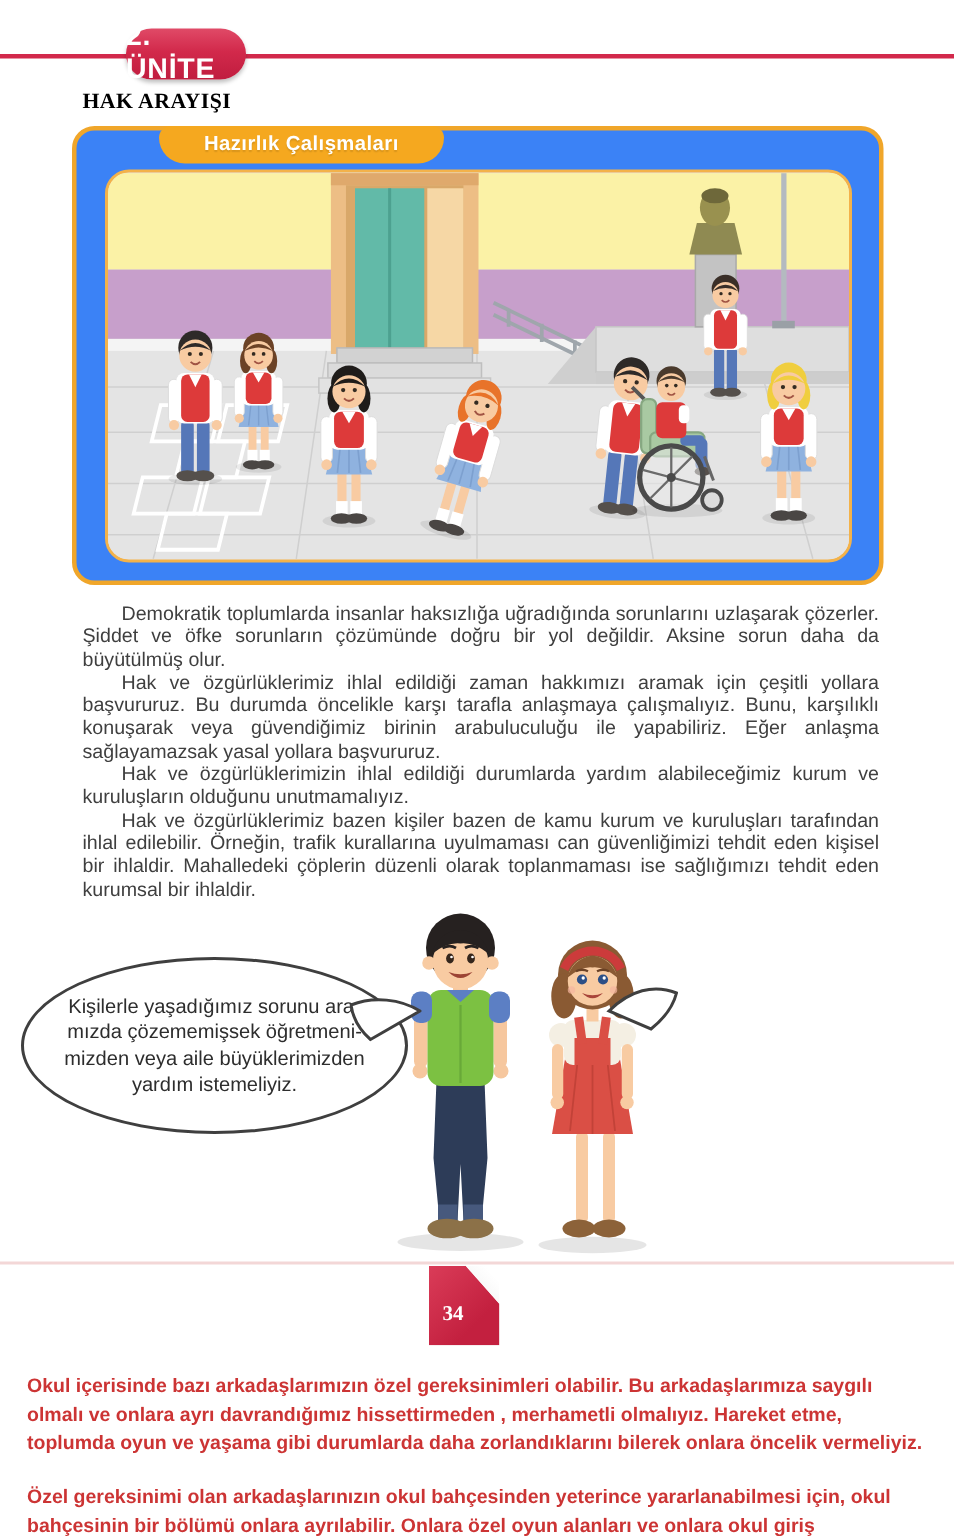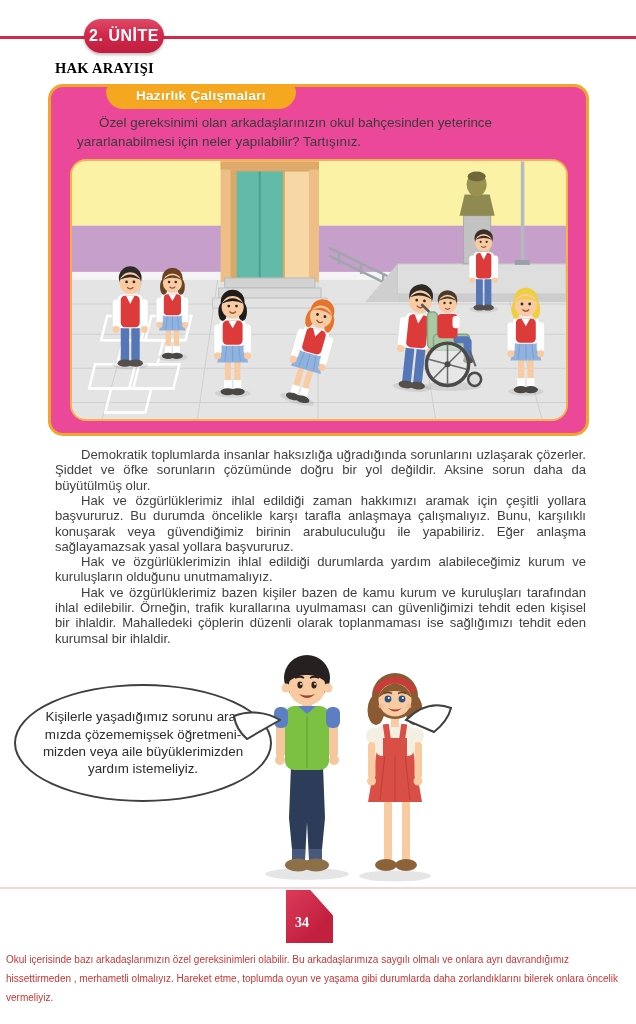--- a/index.html
+++ b/index.html
@@ -7,32 +7,32 @@
     width:636px;height:1024px;overflow:hidden;background:#fff;
     font-family:"Liberation Sans",sans-serif;position:relative;
     --accent-red:#d2294b; --box-orange:#f0a62a; --tab-orange:#f5a81f; --answer-red:#cc3434;
   }
   
   .header{position:relative;height:58px;}
   .header-line{position:absolute;left:0;right:0;top:36px;height:3px;background:var(--accent-red);}
   .unit-badge{
     position:absolute;left:84px;top:19px;width:80px;height:34px;border-radius:17px;
     background:linear-gradient(180deg,#e04a67 0%,var(--accent-red) 45%,#c01d3f 100%);
-    color:#fff;font-size:16px;font-weight:bold;letter-spacing:.5px;
+    color:#fff;font-size:19px;font-weight:bold;letter-spacing:.5px;
     display:flex;align-items:center;justify-content:center;
     box-shadow:0 2px 3px rgba(0,0,0,.25);
   }
   .page-title{
     margin:2px 0 0 55px;font-family:"Liberation Serif",serif;font-size:14.5px;
     font-weight:bold;color:#000000;letter-spacing:.3px;
   }
   
   .prep-box{
     position:relative;margin:7px 47px 0 48px;border:3px solid var(--box-orange);
-    border-radius:15px;padding:22px 0 12px 0;background:#ec4899;
+    border-radius:15px;padding:22px 0 12px 0;background:#3b82f6;
   }
   .prep-tab{
     position:absolute;top:-3px;left:55px;background:var(--tab-orange);color:#fff;
     font-size:13.5px;font-weight:bold;letter-spacing:.3px;padding:4px 30px 6px 30px;
     border-radius:8px 8px 18px 18px;text-shadow:0 1px 1px rgba(0,0,0,.12);
   }
   .prep-question{
     margin:4px 22px 8px 26px;text-indent:22px;font-size:13.4px;line-height:1.42;color:#3b3b3b;
   }
   .illustration-frame{
@@ -70,35 +70,34 @@
     position:absolute;inset:0;
     background:linear-gradient(225deg,#ffffff 10%,#ececec 55%,#c9c9c9 100%);
     clip-path:polygon(52% 0,100% 0,100% 48%);
   }
   .ribbon .num{
     position:absolute;left:9px;top:25px;color:#fff;font-family:"Liberation Serif",serif;
     font-size:14px;font-weight:bold;
   }
   
   .answers{margin:2px 6px 0 6px;}
-  .answers p{margin:0;font-size:10px;line-height:19px;font-weight:normal;color:var(--answer-red);}
+  .answers p{margin:12px;font-size:13px;line-height:19px;font-weight:bold;color:var(--answer-red);}
   .answers p + p{margin-top:17px;}
 </style>
 </head>
 <body style="--accent-red: #d2294b; --box-orange: #f0a62a; --tab-orange: #f5a81f; --answer-red: #cc3434;">
 
 <div class="header">
   <div class="header-line"></div>
   <div class="unit-badge">2. ÜNİTE</div>
 </div>
 <h1 class="page-title">HAK ARAYIŞI</h1>
 
 <div class="prep-box">
   <div class="prep-tab">Hazırlık Çalışmaları</div>
-  <p class="prep-question">Özel gereksinimi olan arkadaşlarınızın okul bahçesinden yeterince yararlanabilmesi için neler yapılabilir? Tartışınız.</p>
 
   <div class="illustration-frame">
     <svg width="494" height="258" viewBox="0 0 492 256">
       <defs>
         <g id="kidp">
           <ellipse cx="0" cy="-1" rx="17" ry="4" fill="rgba(0,0,0,.08)"></ellipse>
           <rect x="-9" y="-38" width="8" height="35" rx="3" fill="var(--pant,#5577b8)"></rect>
           <rect x="1" y="-38" width="8" height="35" rx="3" fill="var(--pant,#5577b8)"></rect>
           <ellipse cx="-5" cy="-3" rx="7" ry="3.5" fill="#55504c"></ellipse>
           <ellipse cx="5" cy="-3" rx="7" ry="3.5" fill="#55504c"></ellipse>

